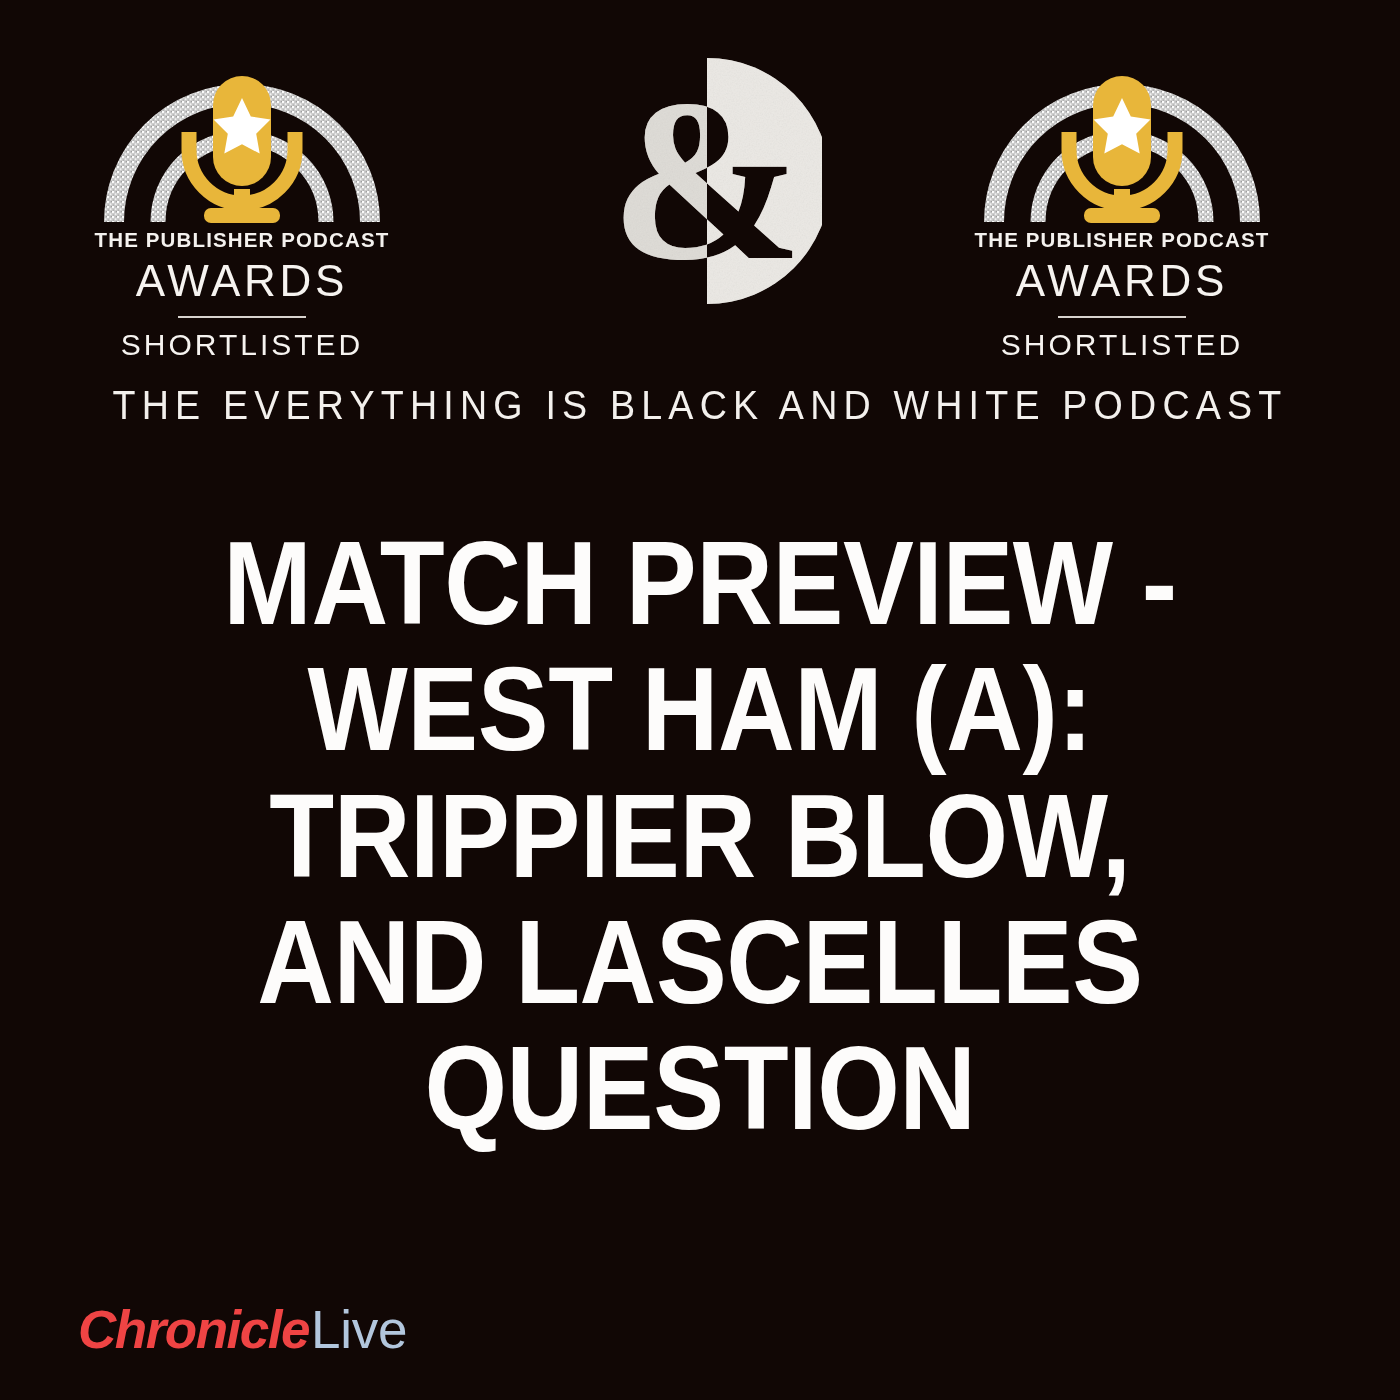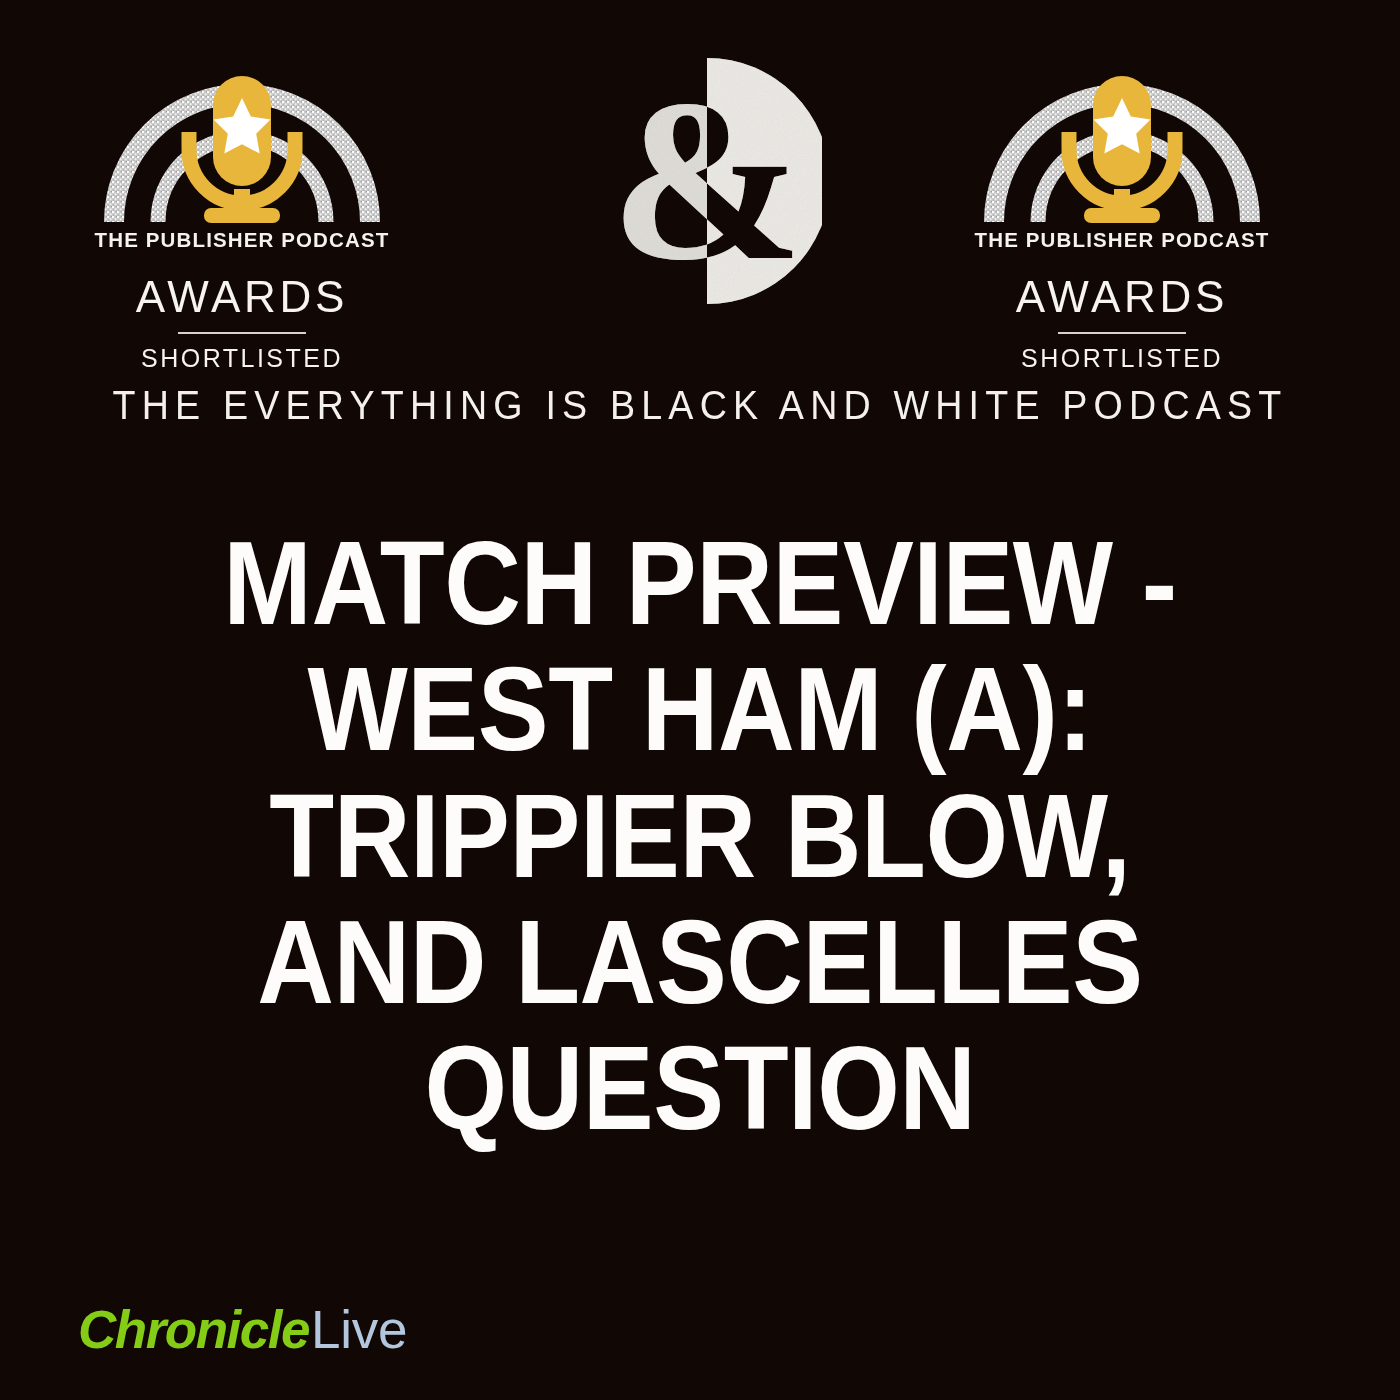--- a/index.html
+++ b/index.html
@@ -36,37 +36,37 @@
   .badge-line1 {
     margin-top:2px;
     font-size:20.5px;
     font-weight:bold;
     color:#f4f1ee;
     letter-spacing:0.055em;
     line-height:1;
     white-space:nowrap;
   }
   .badge-line2 {
-    margin-top:24px;
+    margin-top:8px;
     font-size:44px;
     font-weight:300;
     color:#f6f3f0;
     letter-spacing:0.085em;
     line-height:1;
     white-space:nowrap;
   }
   .badge-divider {
     width:128px;
     height:2px;
     background:#d8d3cf;
     margin:13px auto 0 auto;
   }
   .badge-line3 {
     margin-top:12px;
-    font-size:25px;
+    font-size:30px;
     font-weight:300;
     color:#f6f3f0;
     letter-spacing:0.10em;
     line-height:1;
     white-space:nowrap;
   }
 
   
   .amp-logo {
     position:absolute;
@@ -111,21 +111,21 @@
     position:absolute;
     left:78px;
     top:1303px;
     font-size:53px;
     line-height:1;
     white-space:nowrap;
   }
   .brand .b-chronicle {
     font-weight:bold;
     font-style:italic;
-    color:#84cc16;
+    color:#ef4444;
     letter-spacing:-0.028em;
   }
   .brand .b-live {
     font-weight:400;
     color:#b2c6dd;
     letter-spacing:-0.005em;
     margin-left:2px;
   }
 </style>
 </head>

